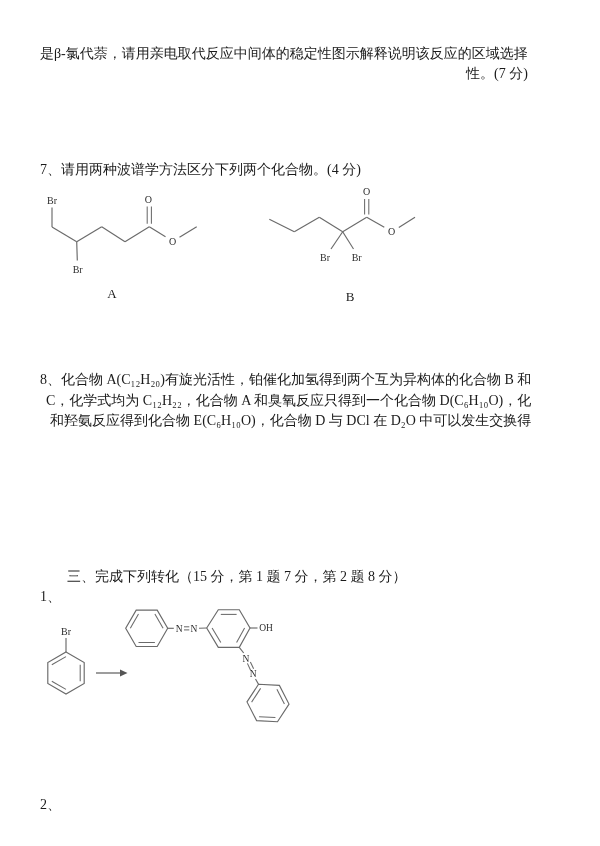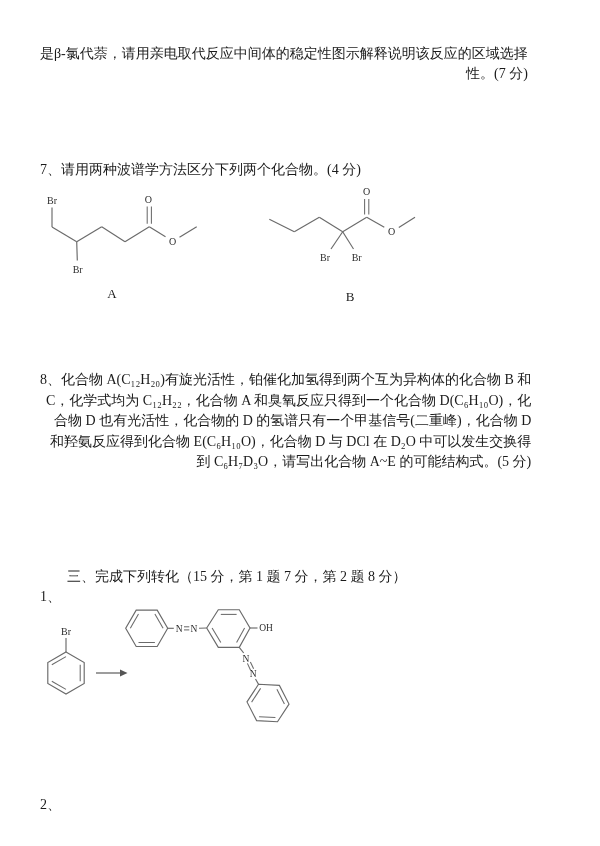--- a/index.html
+++ b/index.html
@@ -61,23 +61,21 @@
   <line class="dbl" x1="110.8" y1="31.5" x2="110.8" y2="16"></line>
   <line x1="108.7" y1="34.3" x2="126.3" y2="44.3"></line>
   <text x="133.7" y="52">O</text>
   <line x1="140.8" y1="44.6" x2="157" y2="34.3"></line>
   <text class="cmp" x="92" y="118">B</text>
 </svg>
 
 <div class="abs q8" style="left:40px;top:370px;">
   <div class="txt">8、化合物 A(C₁₂H₂₀)有旋光活性，铂催化加氢得到两个互为异构体的化合物 B 和</div>
   <div class="txt">C，化学式均为 C₁₂H₂₂，化合物 A 和臭氧反应只得到一个化合物 D(C₆H₁₀O)，化</div>
-  <div class="txt">合物 D 也有光活性，化合物的 D 的氢谱只有一个甲基信号(二重峰)，化合物 D</div>
   <div class="txt">和羟氨反应得到化合物 E(C₆H₁₀O)，化合物 D 与 DCl 在 D₂O 中可以发生交换得</div>
-  <div class="txt">到 C₆H₇D₃O，请写出化合物 A~E 的可能结构式。(5 分)</div>
 </div>
 
 <div class="abs txt" style="left:40px;top:567px;margin-left:27px;">三、完成下列转化（15 分，第 1 题 7 分，第 2 题 8 分）</div>
 <div class="abs txt" style="left:40px;top:587px;">1、</div>
 
 <svg class="abs" style="left:35px;top:600px;" width="290" height="165" viewBox="0 0 290 165">
 
   <g>
     <text x="31" y="34.5">Br</text>
     <line x1="31" y1="38" x2="31" y2="52"></line>

